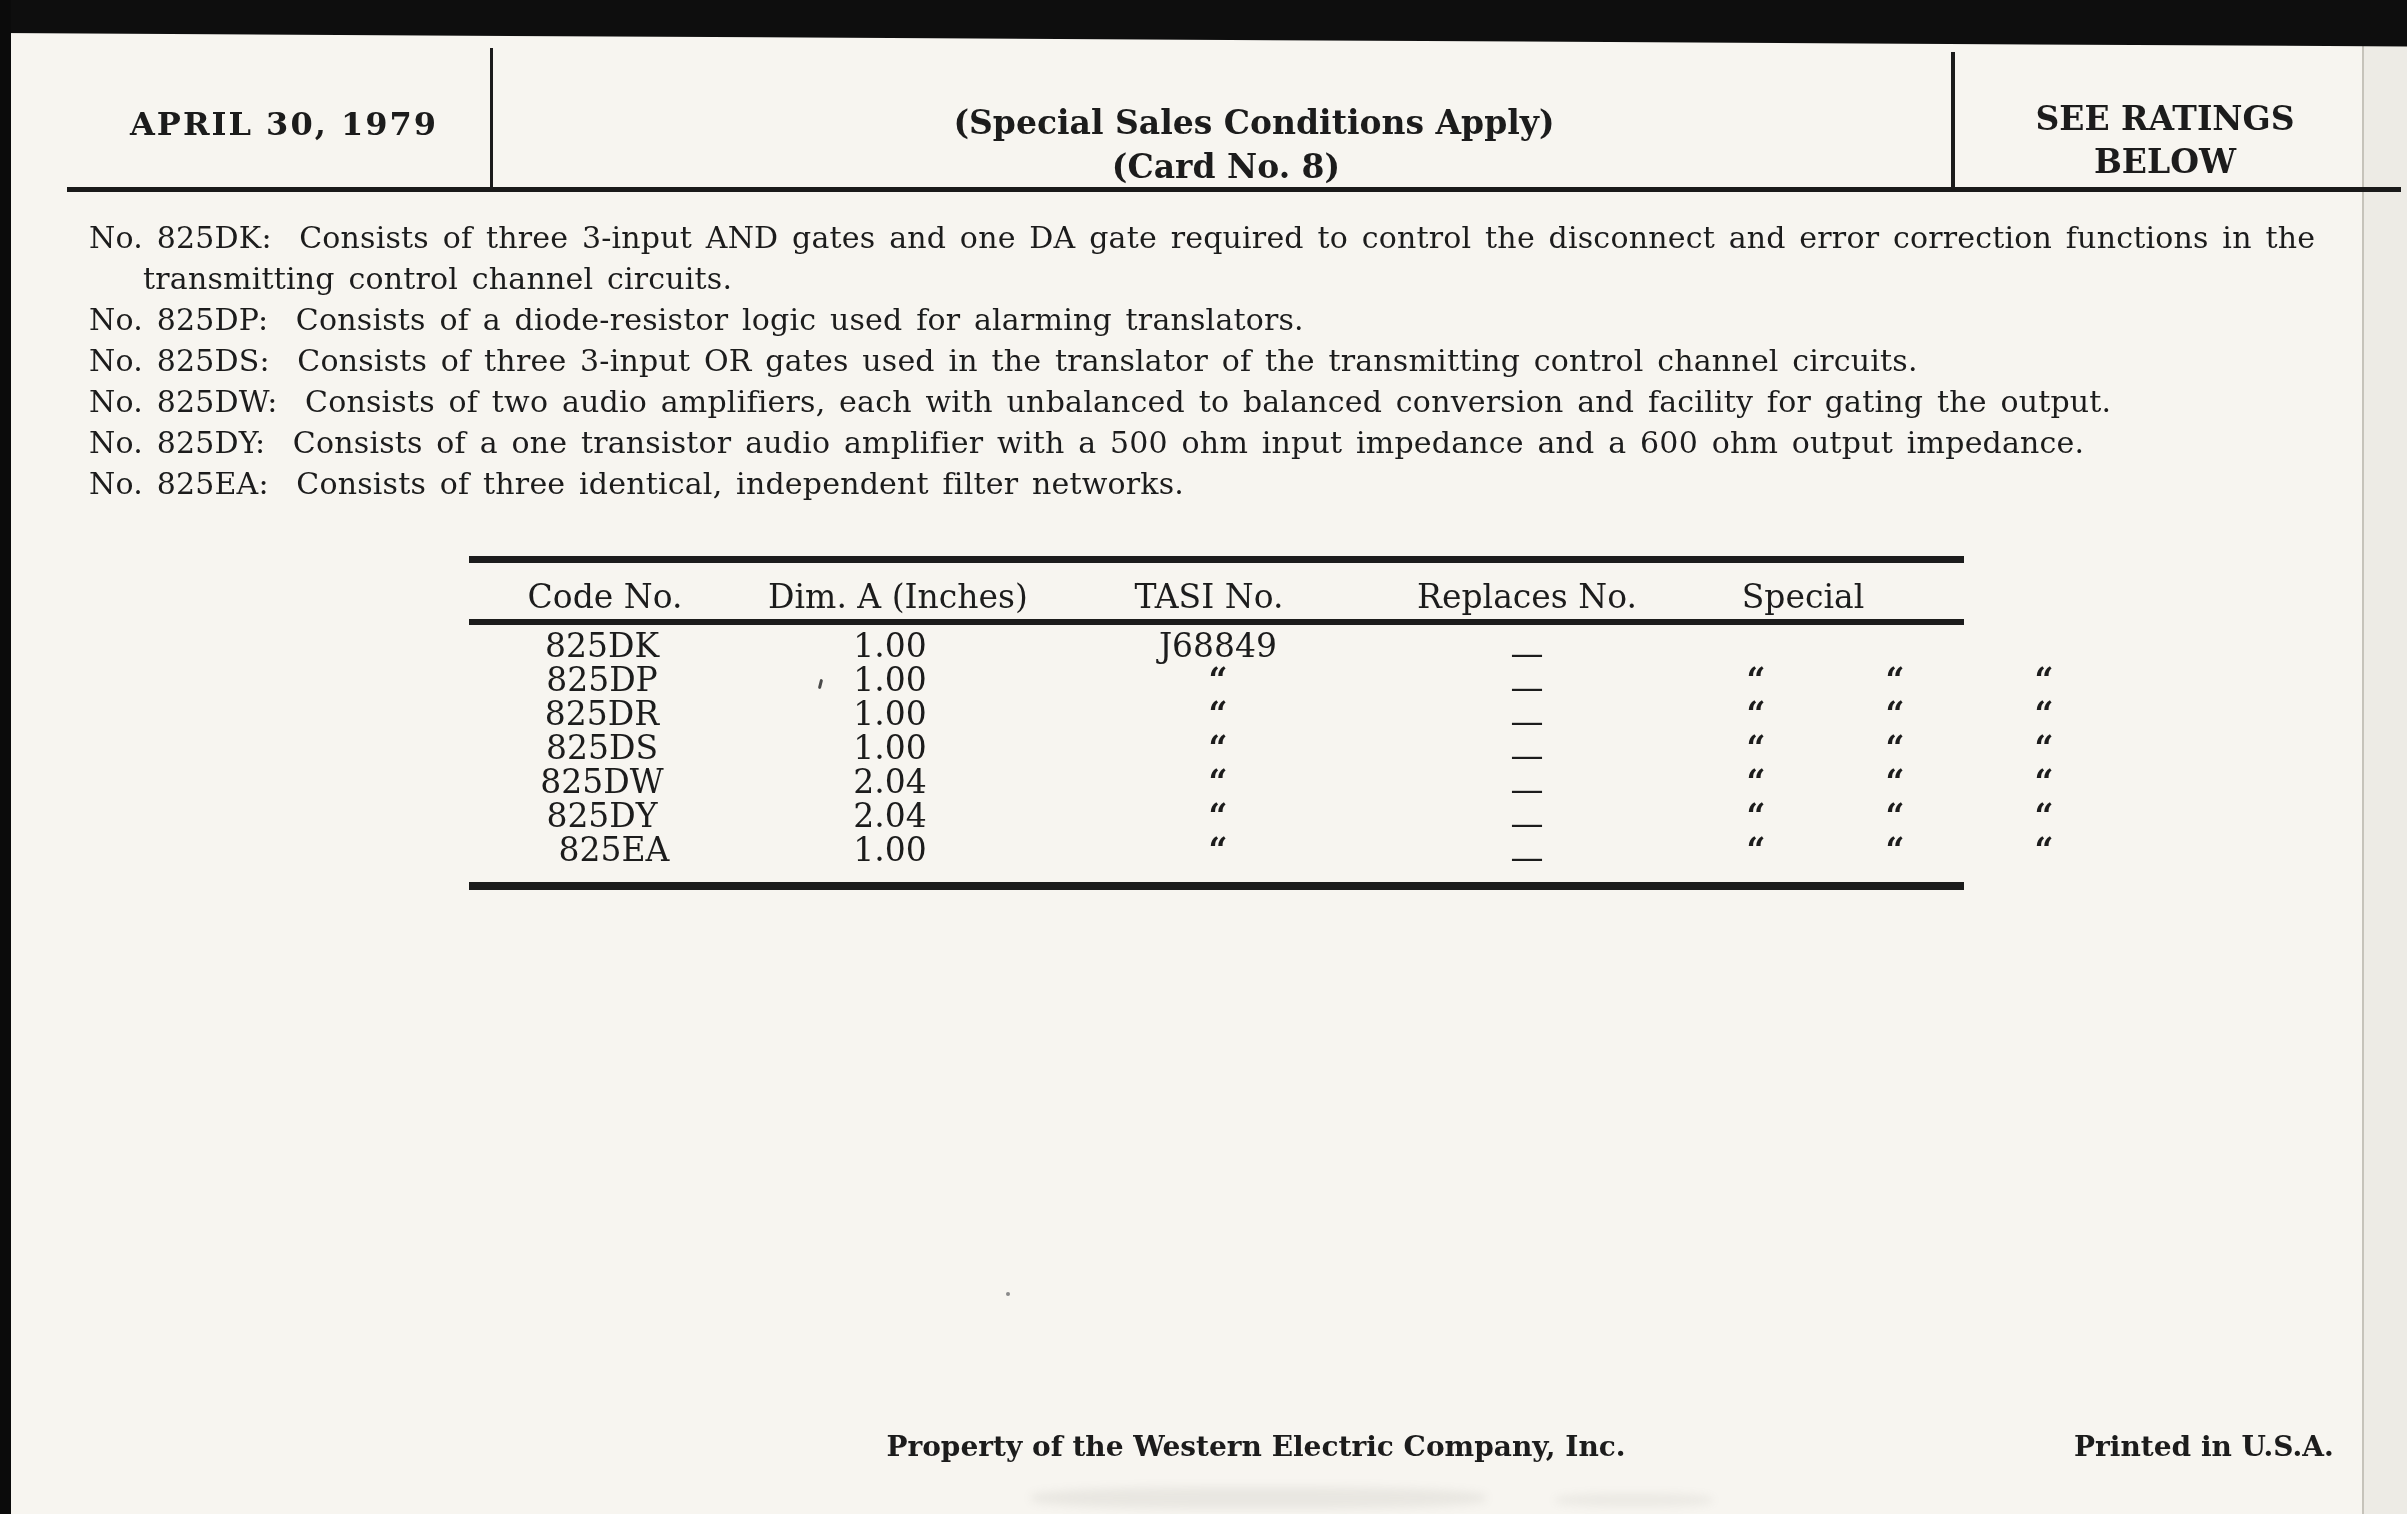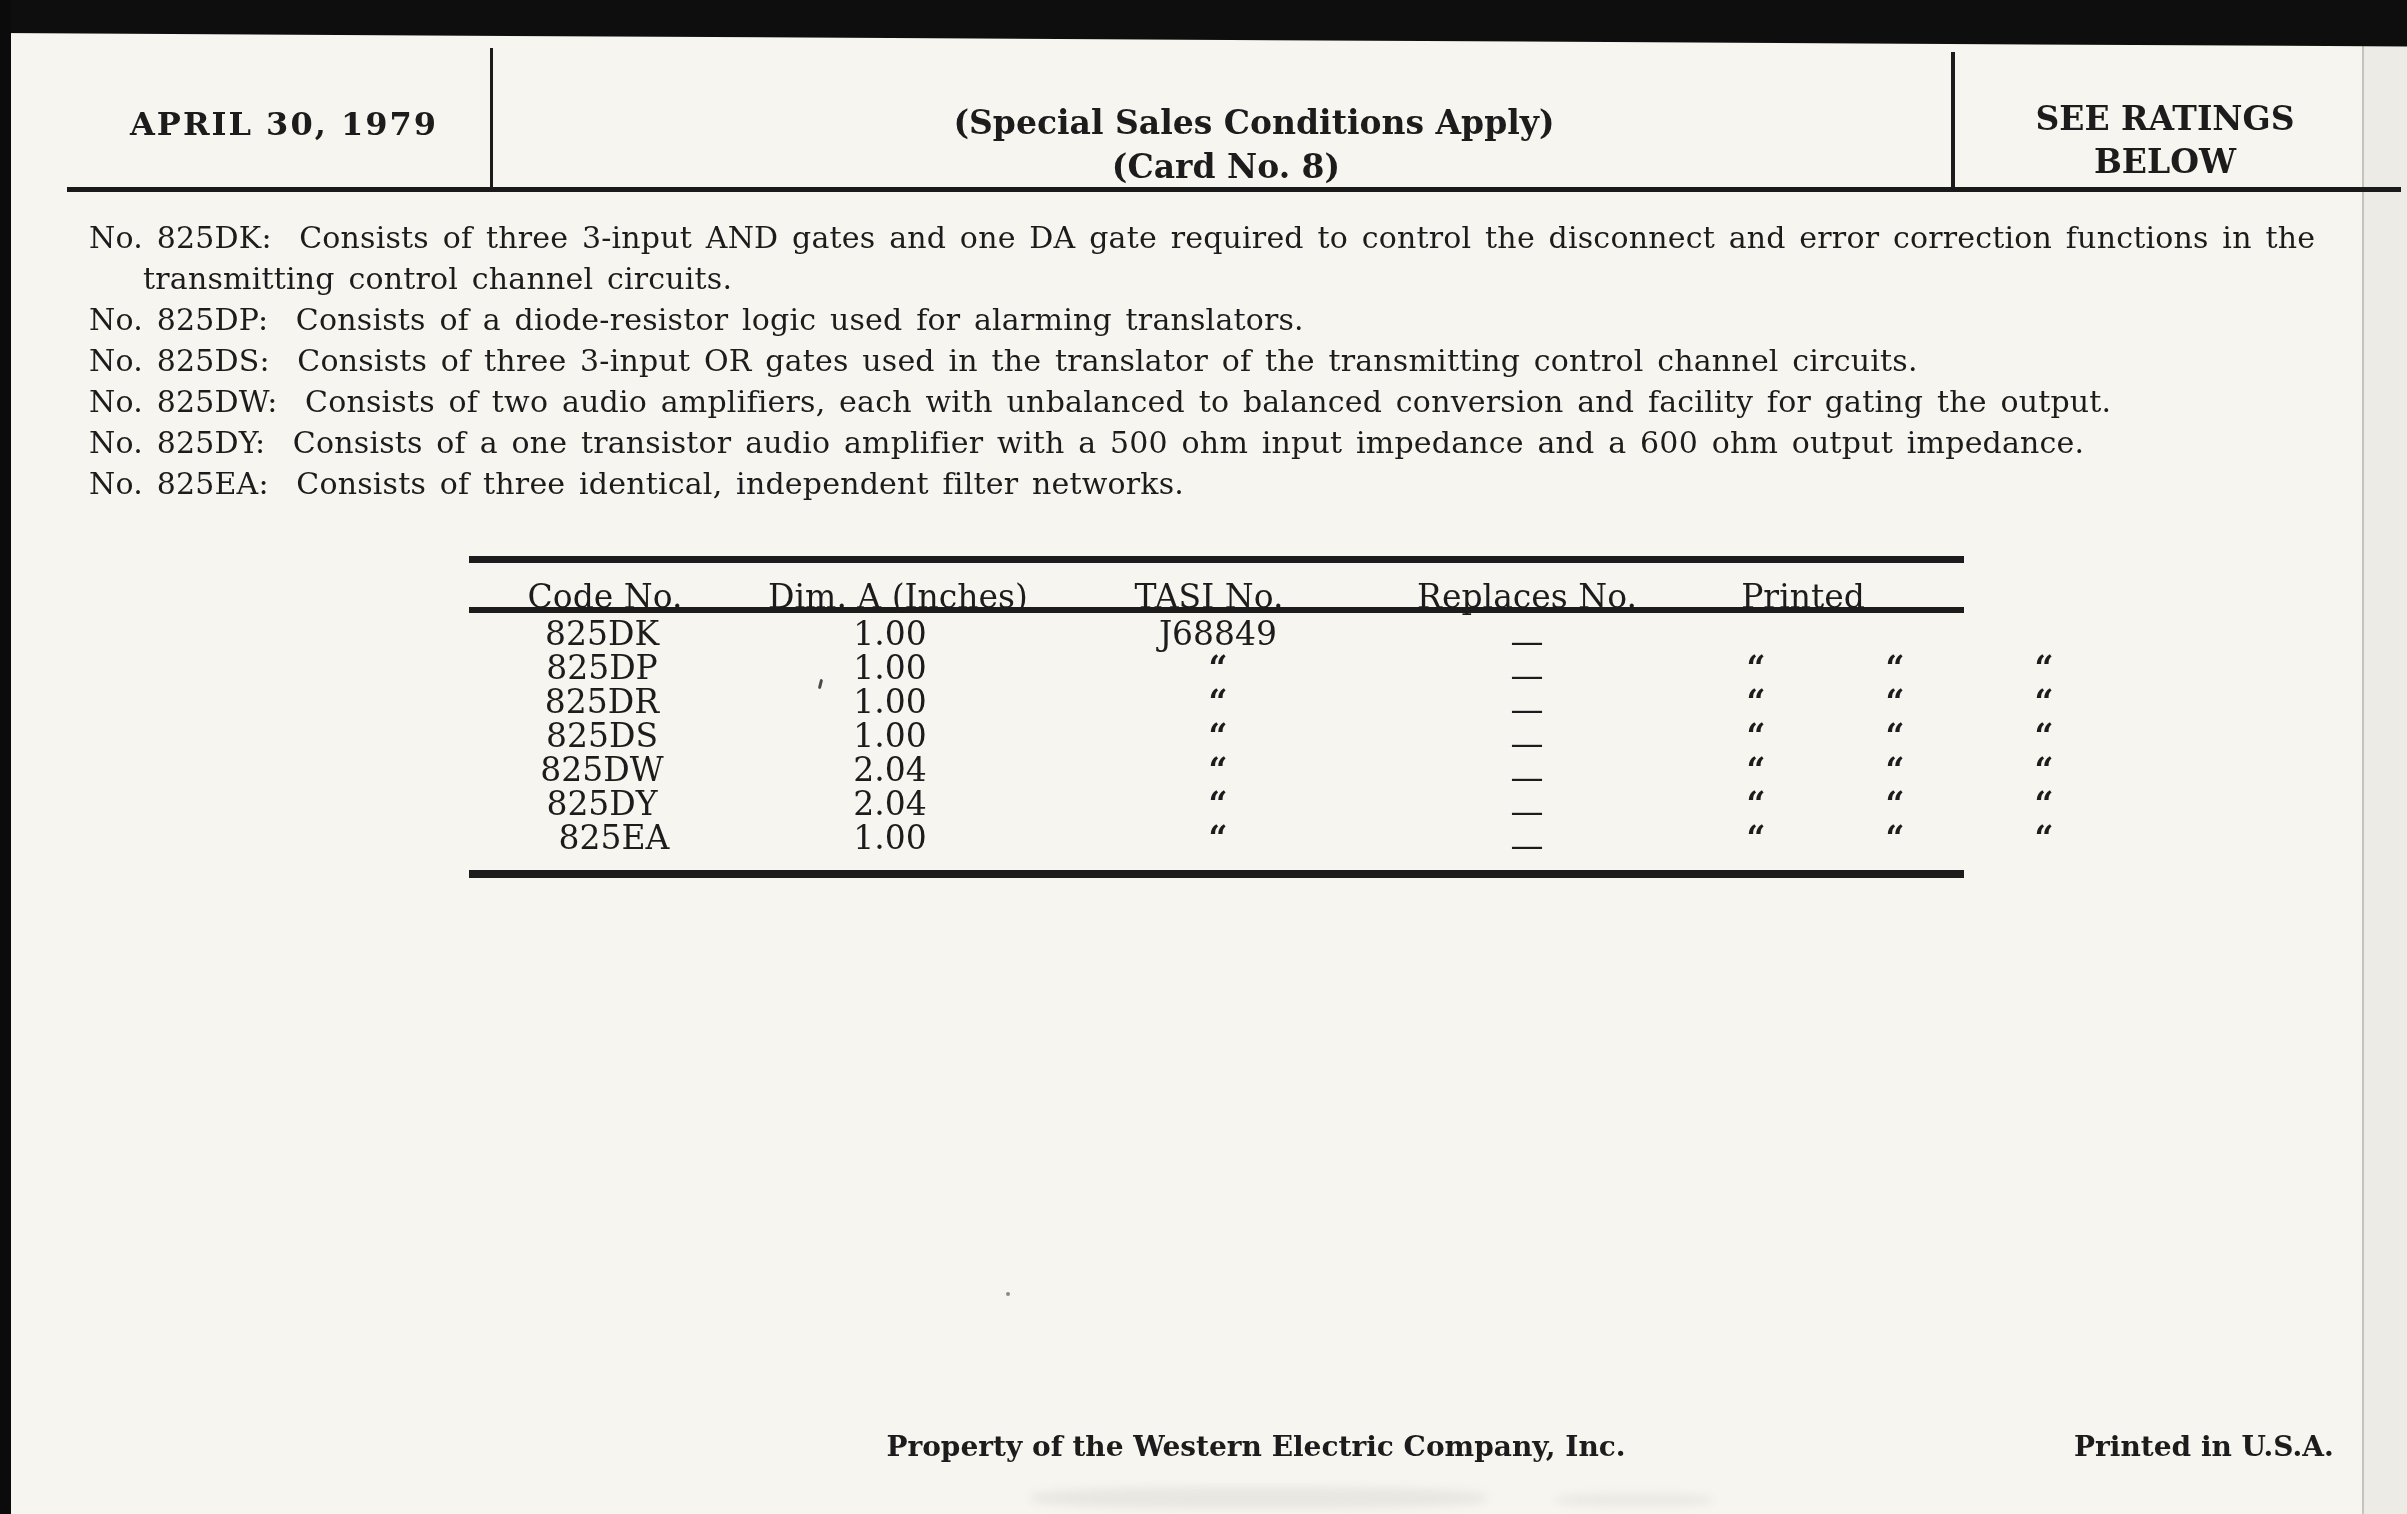--- a/index.html
+++ b/index.html
@@ -29,21 +29,21 @@
   .descriptions{position:absolute;left:78px;top:217px;font-size:30px;line-height:41px;word-spacing:4px;letter-spacing:0.2px;}
   .desc-line{white-space:pre;}
   .desc-line.indent{padding-left:54px;}
 
   
   .nettable{position:absolute;left:458px;top:556px;width:1495px;font-size:33px;}
   .rule{background:#1c1c1c;}
   .rule.top{height:7px;}
   .rule.mid{height:6px;}
   .rule.bottom{height:8px;margin-top:19px;}
-  .thead{position:relative;height:44px;}
+  .thead{position:relative;height:56px;}
   .thead .cell{top:14px;}
   .trow{position:relative;height:34px;}
   .cell{position:absolute;top:1px;transform:translateX(-50%);white-space:nowrap;}
   .cell.rating-text{transform:none;}
   .cell.dash{top:9px;}
   .cell.ditto{font-weight:bold;}
 
   
   .footer-property{position:absolute;left:1245px;top:1430px;transform:translateX(-50%);font-size:28px;font-weight:bold;white-space:nowrap;}
   .footer-printed{position:absolute;left:2063px;top:1430px;font-size:28px;font-weight:bold;white-space:nowrap;}
@@ -82,21 +82,21 @@
       <div class="desc-line">No. 825EA:  Consists of three identical, independent filter networks.</div>
     </div>
 
   <div class="nettable">
     <div class="rule top"></div>
     <div class="thead">
         <span class="cell" style="left: 136px;">Code No.</span>
         <span class="cell" style="left: 429px;">Dim. A (Inches)</span>
         <span class="cell" style="left: 740px;">TASI No.</span>
         <span class="cell" style="left: 1058px;">Replaces No.</span>
-        <span class="cell" style="left: 1334px;">Printed</span>
+        <span class="cell" style="left: 1334px;">Special</span>
       </div>
     <div class="rule mid"></div>
     <div>
         <div class="trow">
           <span class="cell" style="left: 133px;">825DK</span>
           <span class="cell" style="left: 421px;">1.00</span>
           <span class="cell" style="left: 749px;">J68849</span>
           <span class="cell dash" style="left: 1058px;">—</span>
         </div>
         <div class="trow">

